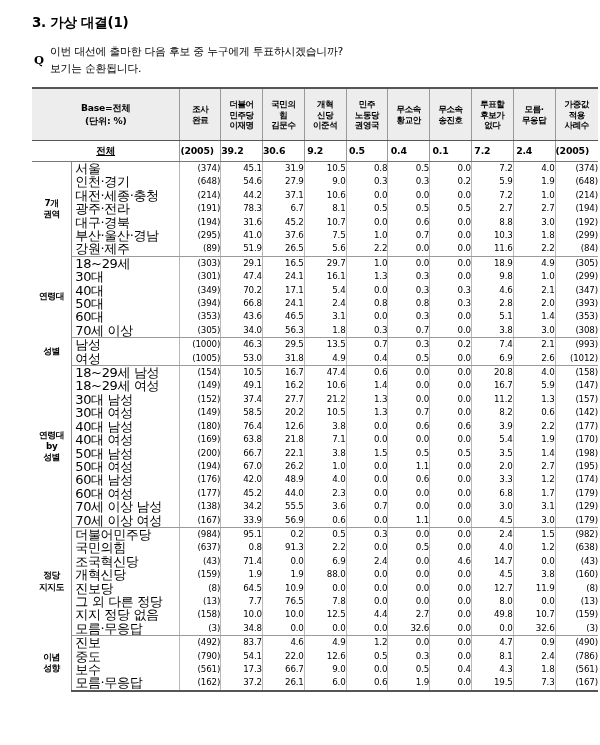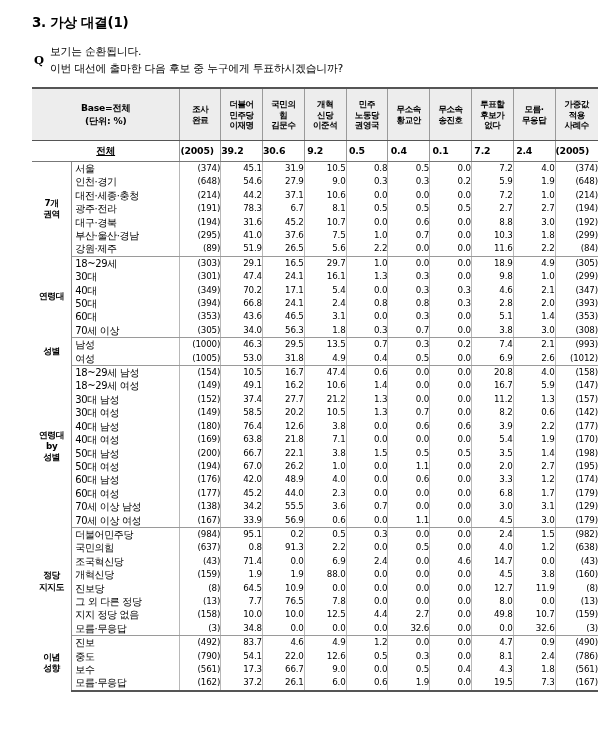--- a/index.html
+++ b/index.html
@@ -133,21 +133,21 @@
     line-height: 1.28;
     letter-spacing: -0.3px;
     width: 39px;
     padding: 0 1px;
   }
   tbody td.item {
     border-left: none;
     text-align: left;
     padding-left: 3px;
     padding-right: 2px;
-    font-size: 10px;
+    font-size: 13px;
     letter-spacing: -0.35px;
     font-weight: normal;
   }
   tbody tr.group-end td {
     border-bottom: 1.2px solid #9a9a9a;
   }
   tbody tr.last-row td {
     border-bottom: 2px solid #555;
   }
 
@@ -161,22 +161,22 @@
 </head>
 <body>
 
 <div class="page">
 
   <div class="section-title">3. 가상 대결(1)</div>
 
   <div class="question-block">
     <div class="q-marker">Q</div>
     <div class="q-text">
+      <div>이번 대선에 출마한 다음 후보 중 누구에게 투표하시겠습니까?</div>
       <div>보기는 순환됩니다.</div>
-      <div>이번 대선에 출마한 다음 후보 중 누구에게 투표하시겠습니까?</div>
     </div>
   </div>
 
   <div class="table-wrap">
     <table class="survey">
       <colgroup>
         <col class="c-grp">
           <col class="c-item">
         <col class="c-n">
           <col class="c-v">

